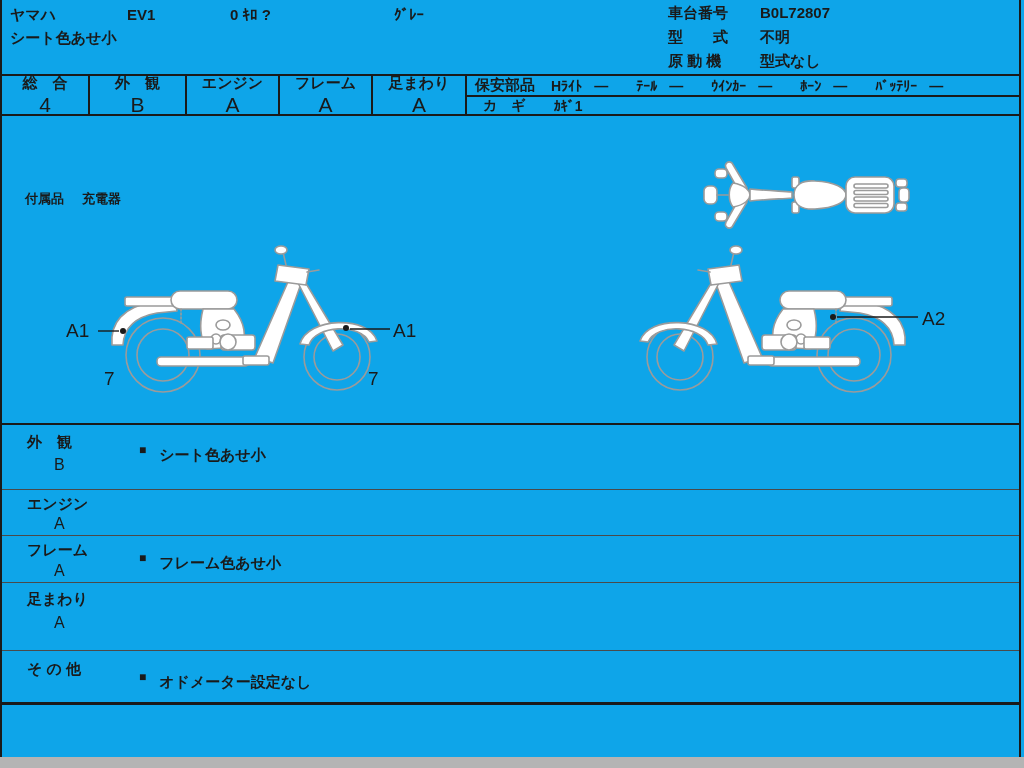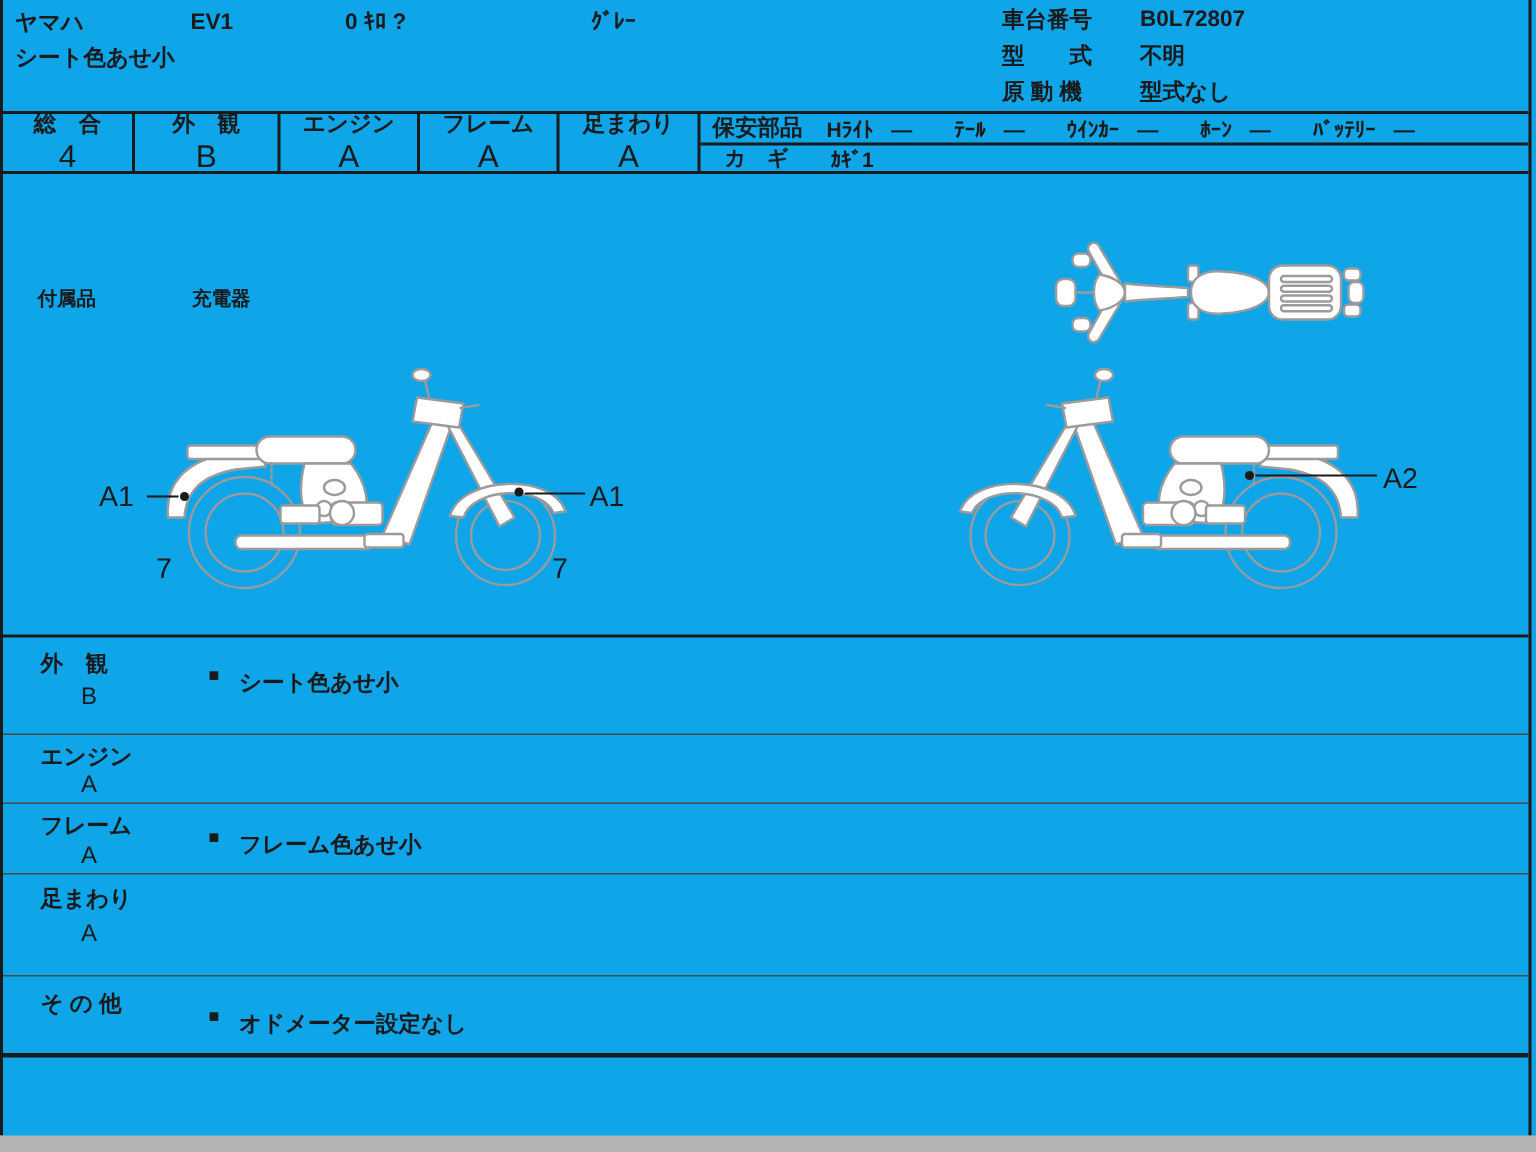--- a/index.html
+++ b/index.html
@@ -32,21 +32,21 @@
   .sitem { display:flex; align-items:baseline; margin-right:28px; font-weight:700;justify-content:center; }
   .sname { font-size:14px; }
   .sdash { font-size:14px; margin-left:12px; }
   .srow2 { flex:1; border-top:2px solid #1a1a1a; display:flex; align-items:center;
     padding-left:16px; font-size:14px; font-weight:700; }
   .keyval { margin-left:28px; }
 
   
   .diagram { position:absolute; left:2px; top:124px; width:1017px; height:299px; }
   .acc { position:absolute; left:23px; top:66px; font-size:13px; font-weight:700; display:flex; }
-  .acc-value { margin-left:64px; }
+  .acc-value { margin-left:18px; }
   svg.diag { position:absolute; left:0; top:0; }
   .ann { font-size:19px; fill:#1a1a1a; font-family:"Liberation Sans","DejaVu Sans",sans-serif; }
 
   
   .details { position:absolute; left:2px; top:423px; width:1017px; }
   .drow { position:relative; box-sizing:border-box; }
   .drow.first { border-top:2px solid #1a1a1a; }
   .drow.thin  { border-top:1px solid #4a4a4a; }
   .drow.thickend { border-top:3px solid #1a1a1a; }
   .dlabel { position:absolute; left:25px; font-size:15px; font-weight:700; white-space:nowrap; }

